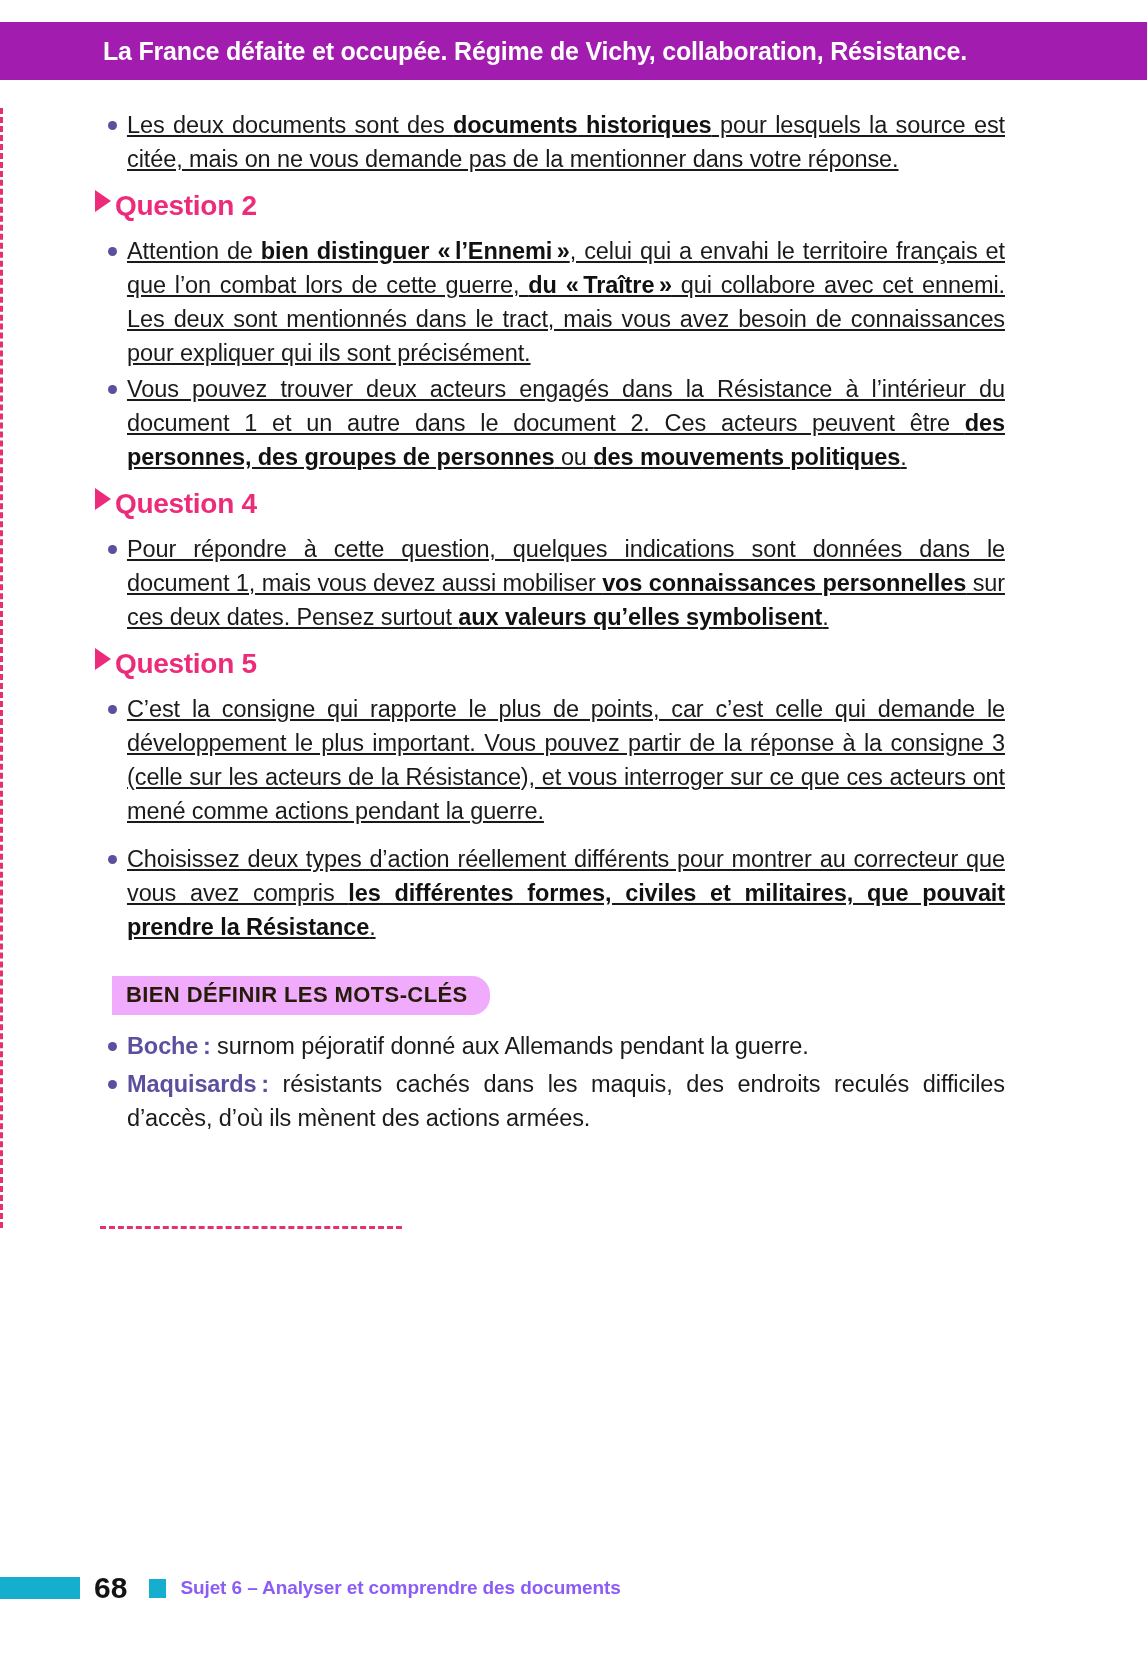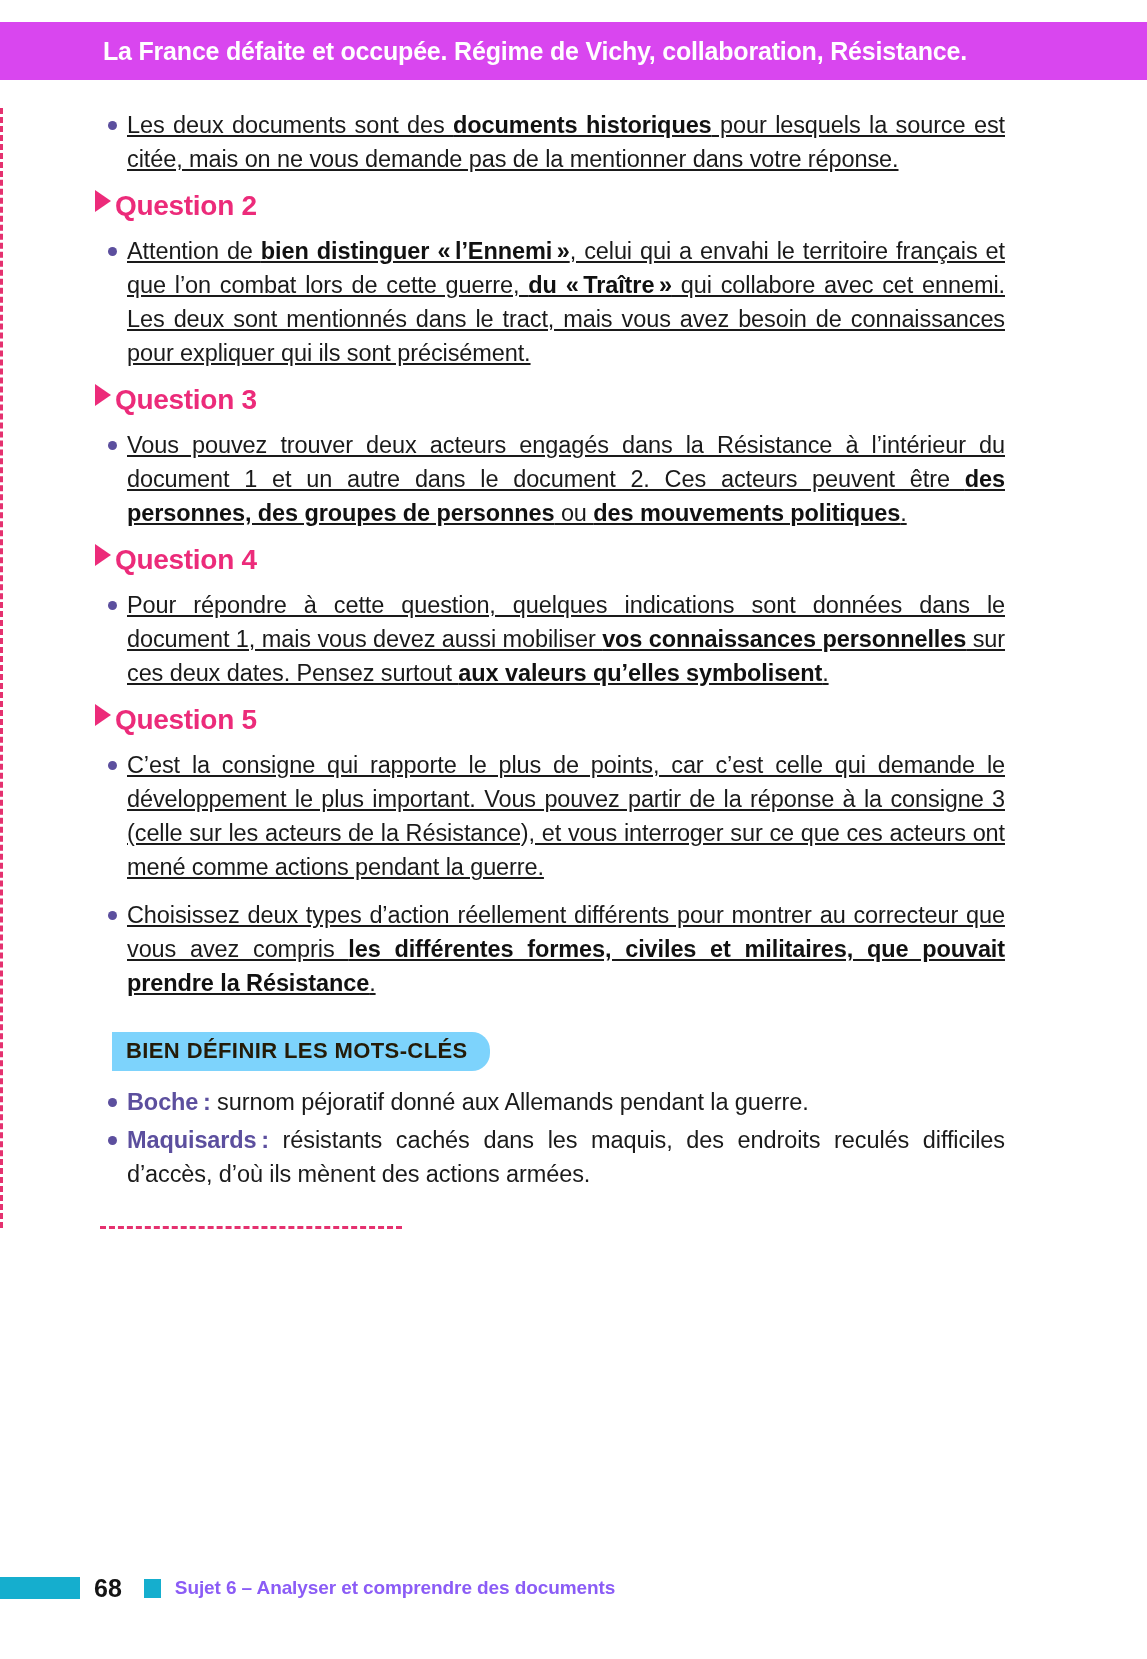--- a/index.html
+++ b/index.html
@@ -15,21 +15,21 @@
     overflow: hidden;
   }
 
   
   .banner {
     position: absolute;
     top: 22px;
     left: 0;
     width: 1147px;
     height: 58px;
-    background: #d946ef;
+    background: #a21caf;
   }
   .banner-title {
     position: absolute;
     left: 103px;
     top: 50%;
     transform: translateY(-50%);
     color: #ffffff;
     font-size: 25px;
     font-weight: bold;
     letter-spacing: -0.2px;
@@ -108,21 +108,21 @@
     letter-spacing: -0.3px;
     font-family: "Liberation Sans", sans-serif;
   }
 
   
   .pill-row {
     margin: 32px 0 14px 12px;
   }
   .pill {
     display: inline-block;
-    background: #7dd3fc;
+    background: #f0abfc;
     color: #241b08;
     font-size: 22px;
     font-weight: bold;
     letter-spacing: 0.4px;
     padding: 6px 22px 7px 14px;
     border-radius: 0 18px 18px 0;
     font-family: "Liberation Sans", sans-serif;
   }
 
   
@@ -161,21 +161,21 @@
     display: flex;
     align-items: center;
   }
   .footer-bar {
     width: 80px;
     height: 22px;
     background: #15aece;
   }
   .footer-page {
     margin-left: 14px;
-    font-size: 25px;
+    font-size: 30px;
     font-weight: bold;
     color: #141414;
     font-family: "Liberation Sans", sans-serif;
   }
   .footer-sq {
     width: 17px;
     height: 19px;
     background: #15aece;
     margin-left: 22px;
   }
@@ -205,24 +205,20 @@
   </p>
 
   <div class="qhead">
     <span class="tri"></span>
     <span class="qlabel">Question 2</span>
   </div>
   <p class="para">
     <span class="dot"></span><span>Attention de </span><b>bien distinguer « l’Ennemi »</b><span>, celui qui a envahi le territoire français et que l’on combat lors de cette guerre, </span><b>du « Traître »</b><span> qui collabore avec cet ennemi. Les deux sont mentionnés dans le tract, mais vous avez besoin de connaissances pour expliquer qui ils sont précisément.</span>
   </p>
 
-  <div class="qhead">
-    <span class="tri"></span>
-    <span class="qlabel">Question 3</span>
-  </div>
   <p class="para">
     <span class="dot"></span><span>Vous pouvez trouver deux acteurs engagés dans la Résistance à l’intérieur du document 1 et un autre dans le document 2. Ces acteurs peuvent être </span><b>des personnes, des groupes de personnes</b><span> ou </span><b>des mouvements politiques</b><span>.</span>
   </p>
 
   <div class="qhead">
     <span class="tri"></span>
     <span class="qlabel">Question 4</span>
   </div>
   <p class="para">
     <span class="dot"></span><span>Pour répondre à cette question, quelques indications sont données dans le document 1, mais vous devez aussi mobiliser </span><b>vos connaissances personnelles</b><span> sur ces deux dates. Pensez surtout </span><b>aux valeurs qu’elles symbolisent</b><span>.</span>

